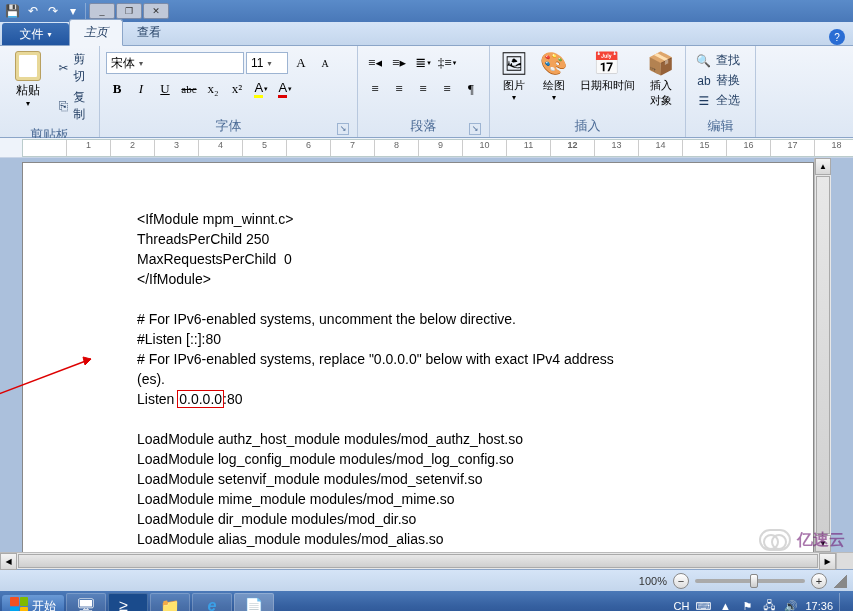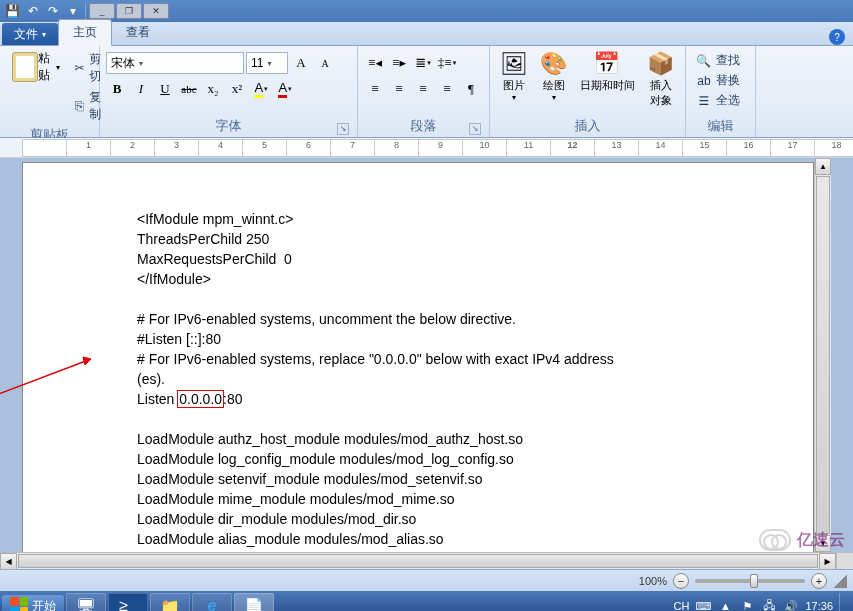--- a/index.html
+++ b/index.html
@@ -9,35 +9,35 @@
 .titlebar { height: 22px; background: linear-gradient(#5a8bc9, #4978b8); display: flex; align-items: center; color: #fff; padding: 0 2px; }
 .qat { display: flex; gap: 2px; align-items: center; padding-left: 2px; }
 .qat-btn { width: 18px; height: 18px; display: flex; align-items: center; justify-content: center; border-radius: 2px; cursor: pointer; }
 .qat-sep { width: 1px; height: 16px; background: rgba(255,255,255,.3); margin: 0 3px; }
 .title-text { flex: 1; text-align: left; padding-left: 10px; font-size: 12px; }
 .win-controls { display: flex; gap: 1px; }
 .win-btn { width: 26px; height: 16px; background: #c0c8d8; border: 1px solid #7a8aa8; border-radius: 2px; display: flex; align-items: center; justify-content: center; font-size: 9px; cursor: pointer; color: #333; }
 
 
 .ribbon-tabs { height: 24px; background: linear-gradient(#d5e4f7,#c4d6ec); display: flex; align-items: flex-end; border-bottom: 1px solid #8ba5c8; }
-.file-tab { width: 56px; height: 22px; background: linear-gradient(#3b6fb5,#2155a0); color: #fff; display: flex; align-items: center; justify-content: center; border-radius: 3px 3px 0 0; margin-left: 2px; cursor: pointer; font-size: 12px; }
+.file-tab { width: 67px; height: 22px; background: linear-gradient(#3b6fb5,#2155a0); color: #fff; display: flex; align-items: center; justify-content: center; border-radius: 3px 3px 0 0; margin-left: 2px; cursor: pointer; font-size: 12px; }
 .file-tab::after { content: "▾"; font-size: 8px; margin-left: 4px; }
 .tab { padding: 4px 14px; cursor: pointer; font-size: 12px; color: #1e3a5f; }
-.tab.active { background: #f1f5fb; border: 1px solid #8ba5c8; border-bottom: 1px solid #f1f5fb; border-radius: 3px 3px 0 0; margin-bottom: -1px; }
+.tab.active { background: #f1f5fb; border: 1px solid #8ba5c8; border-bottom: 1px solid #f1f5fb; border-radius: 3px 3px 0 0; margin-bottom: -1px; font-style: italic; }
 .help-icon { margin-left: auto; margin-right: 8px; width: 16px; height: 16px; border-radius: 50%; background: #2a6dd4; color: #fff; display: flex; align-items: center; justify-content: center; font-size: 10px; cursor: pointer; }
 
 
 .ribbon { height: 92px; background: linear-gradient(#f1f5fb,#dde7f4); display: flex; border-bottom: 1px solid #8ba5c8; }
 .group { border-right: 1px solid #b8c8de; display: flex; flex-direction: column; padding: 2px 6px 0; }
 .group-body { flex: 1; display: flex; align-items: flex-start; gap: 4px; }
 .group-label { text-align: center; font-size: 13px; color: #4a6a95; padding: 2px 0; position: relative; }
 .group-label.dlg::after { content: "↘"; position: absolute; right: 2px; bottom: 2px; font-size: 8px; color: #4a6a95; border: 1px solid #9db4d2; width: 10px; height: 10px; line-height: 10px; }
 
 
-.big-btn { display: flex; flex-direction: row; align-items: center; padding: 2px 6px; cursor: pointer; border-radius: 3px; }
+.big-btn { display: flex; flex-direction: column; align-items: center; padding: 2px 6px; cursor: pointer; border-radius: 3px; }
 .big-icon { width: 32px; height: 32px; display: flex; align-items: center; justify-content: center; }
 .clipboard-icon { width: 26px; height: 30px; background: #e8d898; border: 1px solid #b8a060; border-radius: 3px; position: relative; }
 .clipboard-icon::after { content: ""; position: absolute; left: 3px; top: 3px; right: 3px; bottom: 3px; background: #fff; border-radius: 1px; }
 .small-btns { display: flex; flex-direction: column; gap: 2px; padding-top: 2px; }
 .small-btn { display: flex; align-items: center; gap: 4px; padding: 1px 4px; cursor: pointer; font-size: 12px; color: #1e3a5f; border-radius: 2px; }
 .sicon { width: 16px; height: 16px; display: flex; align-items: center; justify-content: center; font-size: 12px; }
 
 
 .font-row { display: flex; gap: 2px; align-items: center; }
 .font-col { display: flex; flex-direction: column; gap: 4px; padding-top: 4px; }

